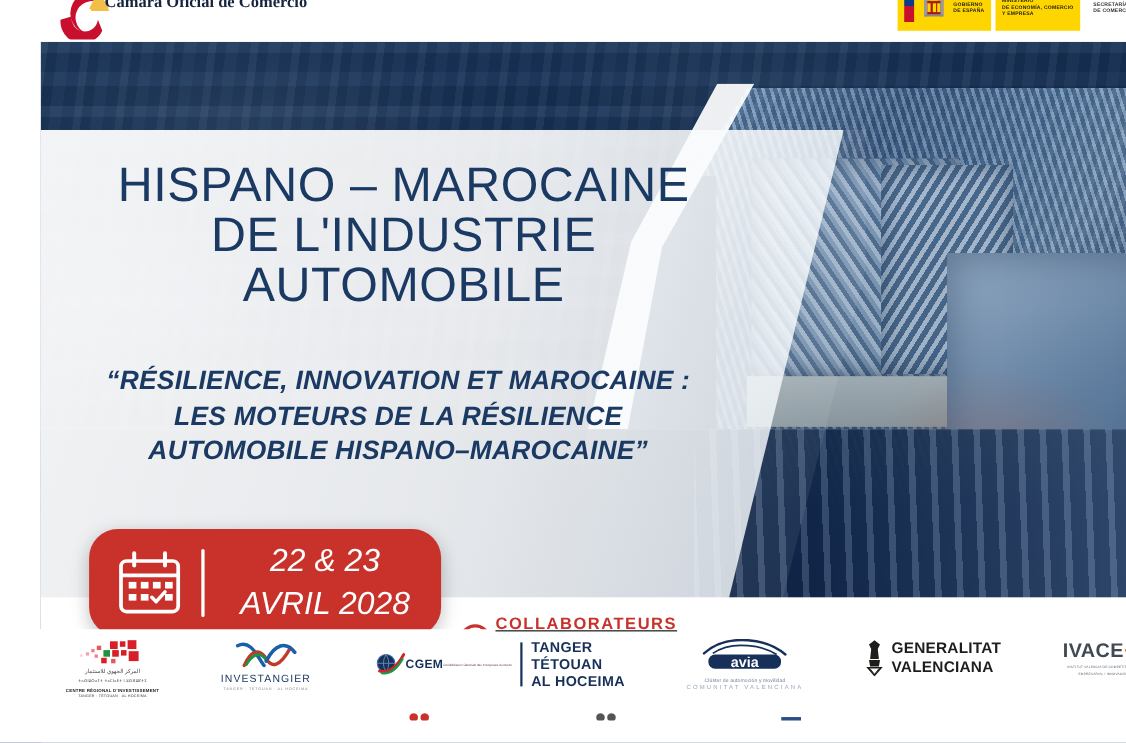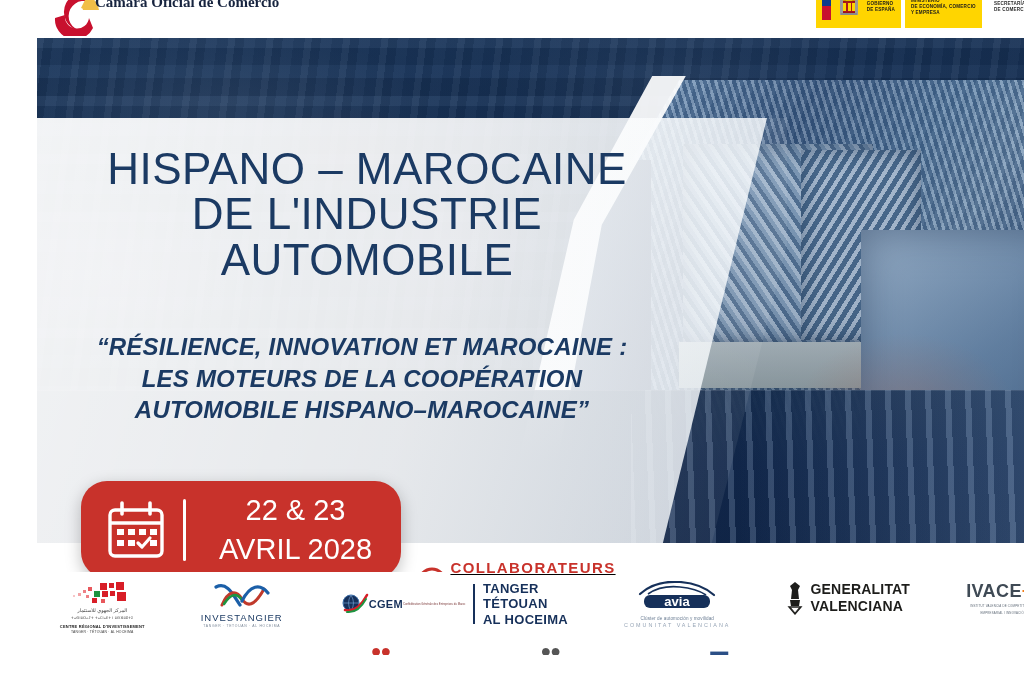--- a/index.html
+++ b/index.html
@@ -162,20 +162,21 @@
     letter-spacing:.2px;
   }
   .subtitle .ln{ display:block; white-space:nowrap; }
 
   
   .date-badge{
     position:absolute; left:44px; top:443px; width:320px; height:97px; z-index:20;
     background:#C8322B; border-radius:26px;
     display:flex; align-items:center; padding:0 16px;
     box-shadow:0 5px 16px rgba(0,0,0,.25);
+    font-style:italic;
   }
   .cal-icon{ width:62px; height:62px; flex:0 0 auto; margin-left:8px; }
   .date-div{ width:3px; height:62px; background:#fff; margin:0 20px 0 16px; border-radius:2px; flex:0 0 auto; }
   .date-text{ color:#fff; font-size:29px; line-height:1.32; text-align:center; flex:1; }
   .date-text .ln{ display:block; white-space:nowrap; }
 
   
   .venue{
     position:absolute; left:375px; top:527px; z-index:20;
     display:flex; align-items:center; gap:12px;
@@ -303,21 +304,21 @@
     <div class="title-wrap">
       <div class="title">
         <span class="ln">HISPANO – MAROCAINE</span>
         <span class="ln">DE L'INDUSTRIE</span>
         <span class="ln">AUTOMOBILE</span>
       </div>
     </div>
 
     <div class="subtitle">
       <span class="ln">“RÉSILIENCE, INNOVATION ET MAROCAINE :</span>
-      <span class="ln">LES MOTEURS DE LA COOPÉRATION</span>
+      <span class="ln">LES MOTEURS DE LA RÉSILIENCE</span>
       <span class="ln">AUTOMOBILE HISPANO–MAROCAINE”</span>
     </div>
 
     <div class="date-badge">
       <svg class="cal-icon" viewBox="0 0 62 62">
         <rect x="5" y="11" width="52" height="46" rx="5" fill="none" stroke="#fff" stroke-width="3.4"></rect>
         <path d="M5 24 H57" stroke="#fff" stroke-width="3.4"></path>
         <path d="M17 4 v11" stroke="#fff" stroke-width="3.6" stroke-linecap="round"></path>
         <path d="M45 4 v11" stroke="#fff" stroke-width="3.6" stroke-linecap="round"></path>
         <rect x="12" y="30" width="7" height="6" fill="#fff"></rect>

